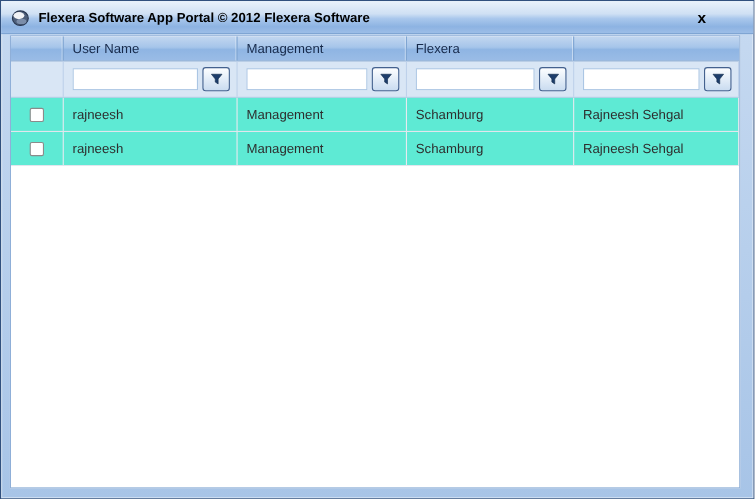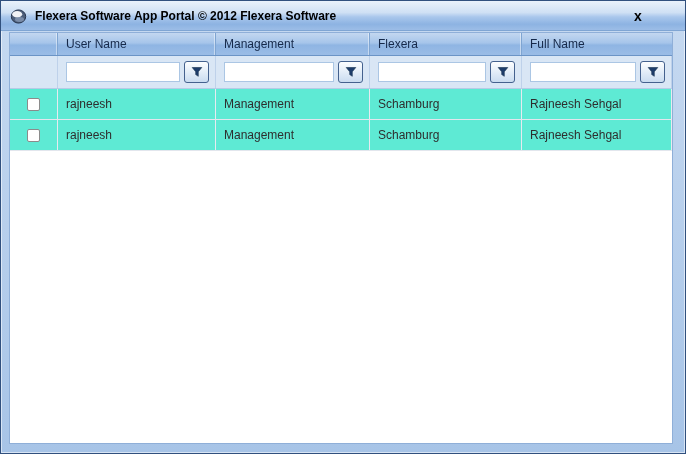--- a/index.html
+++ b/index.html
@@ -148,21 +148,20 @@
     <button class="close-btn">x</button>
   </div>
 
   <div class="content">
 
     <div class="grid-row header-row">
       <div class="header-cell"></div>
       <div class="header-cell">User Name</div>
       <div class="header-cell">Management</div>
       <div class="header-cell">Flexera</div>
-      <div class="header-cell last">Full Name</div>
     </div>
 
     <div class="grid-row filter-row">
       <div class="filter-cell blank"></div>
 
       <div class="filter-cell">
         <input class="filter-input" type="text" value="" style="">
         <button class="filter-btn">
           <svg width="12" height="12" viewBox="0 0 12 12">
             <path d="M1.2 1.5 H10.8 L7.3 5.8 V10.3 L4.7 8.6 V5.8 Z" fill="#1d3d6b" stroke="#16304f" stroke-width="0.6"></path>

